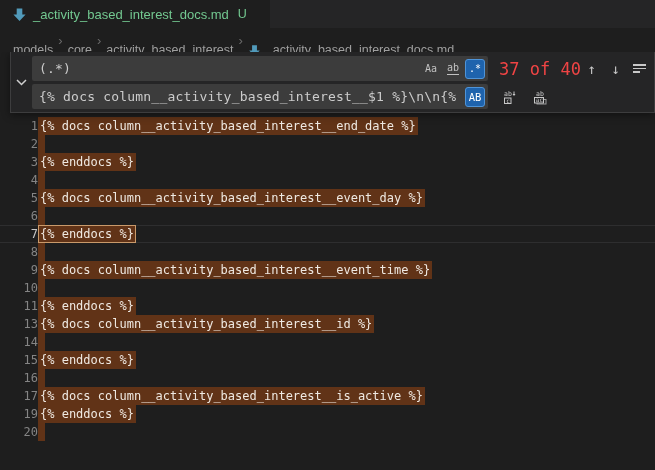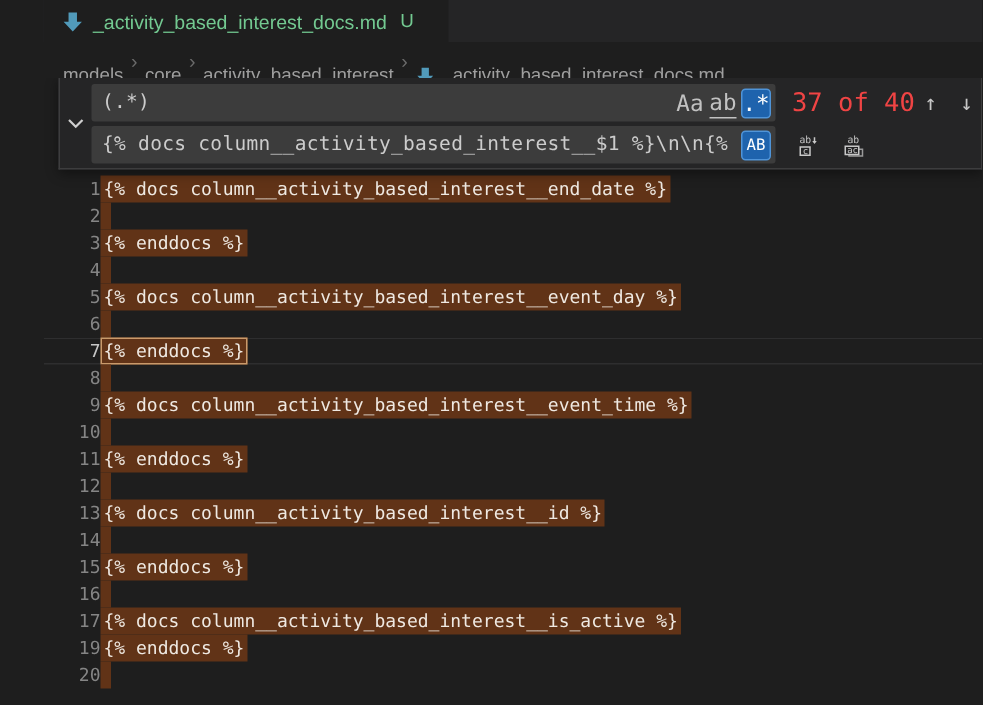--- a/index.html
+++ b/index.html
@@ -1,18 +1,18 @@
 <!DOCTYPE html>
 <html><head>
 <meta charset="utf-8">
 <style>
   * { margin:0; padding:0; box-sizing:border-box; }
   html,body { width:655px; height:470px; overflow:hidden; }
   body { background:#1e1e1e; font-family:"Liberation Sans", sans-serif; }
-  .window { width:655px; height:470px; position:relative; background:#1e1e1e;padding-left:29px; }
+  .window { width:655px; height:470px; position:relative; background:#1e1e1e; }
 
   
   .tab-bar { height:28px; background:#252526; display:flex; align-items:stretch; }
   .tab { display:flex; align-items:center; background:#1e1e1e; padding:0 12px; max-width:270px; cursor:pointer; }
   .tab .file-icon { width:15px; height:15px; margin-right:6px; flex:none; }
   .tab-label { color:#73c991; font-size:13px; white-space:nowrap; }
   .git-badge { color:#73c991; font-size:12.5px; margin-left:9px; }
   .dirty-dot { width:9px; height:9px; border-radius:50%; background:#e6e6e6; margin-left:12px; }
 
   
@@ -37,21 +37,21 @@
   
   .find-widget { position:absolute; top:0; left:10px; right:0; height:61px; background:#252526;
     border:1px solid #3d3d3e; border-top:none; box-shadow:0 2px 8px rgba(0,0,0,.45); display:flex; z-index:5; }
   .fw-collapse { width:21px; display:flex; align-items:center; justify-content:center; cursor:pointer; flex:none; }
   .fw-main { flex:1; padding:4px 6px 4px 0; display:flex; flex-direction:column; gap:3px; }
   .fw-row { display:flex; align-items:center; height:25px; }
   .fw-input { width:456px; height:25px; background:#3c3c3c; border-radius:2px; display:flex; align-items:center;
     padding:0 3px 0 7px; flex:none; overflow:hidden; cursor:text; }
   .fw-text { color:#cccccc; font-size:13px; letter-spacing:.2px; flex:1; white-space:nowrap; overflow:hidden; }
   .opt { min-width:20px; height:20px; display:flex; align-items:center; justify-content:center; color:#c2c2c2;
-    font-size:15px; border-radius:3px; margin-left:2px; cursor:pointer; flex:none; }
+    font-size:10px; border-radius:3px; margin-left:2px; cursor:pointer; flex:none; }
   .opt.word span { border-bottom:1px solid #c2c2c2; padding-bottom:1px; }
   .opt.active { background:#1e63ad; border:1px solid #4f94d8; color:#ffffff; }
   .match-count { color:#ef4444; font-size:17px; margin-left:11px; white-space:nowrap; }
   .fw-nav { margin-left:auto; display:flex; align-items:center; gap:3px; padding-right:5px; }
   .icon-btn { width:21px; height:21px; display:flex; align-items:center; justify-content:center; color:#c8c8c8;
     font-size:14px; border-radius:3px; cursor:pointer; }
   .sel-icon { display:flex; flex-direction:column; gap:2px; width:13px; }
   .sel-icon i { display:block; height:1.5px; background:#c8c8c8; }
   .sel-icon i:nth-child(3) { width:7px; }
   .fw-actions { display:flex; align-items:center; gap:9px; margin-left:11px; }
@@ -130,24 +130,20 @@
         </div>
         <div class="line">
           <span class="ln">10</span>
           <span class="ct"><span class="match empty"></span></span>
         </div>
         <div class="line">
           <span class="ln">11</span>
           <span class="ct"><span class="match">{% enddocs %}</span></span>
         </div>
         <div class="line">
-          <span class="ln">12</span>
-          <span class="ct"><span class="match empty"></span></span>
-        </div>
-        <div class="line">
           <span class="ln">13</span>
           <span class="ct"><span class="match">{% docs column__activity_based_interest__id %}</span></span>
         </div>
         <div class="line">
           <span class="ln">14</span>
           <span class="ct"><span class="match empty"></span></span>
         </div>
         <div class="line">
           <span class="ln">15</span>
           <span class="ct"><span class="match">{% enddocs %}</span></span>

